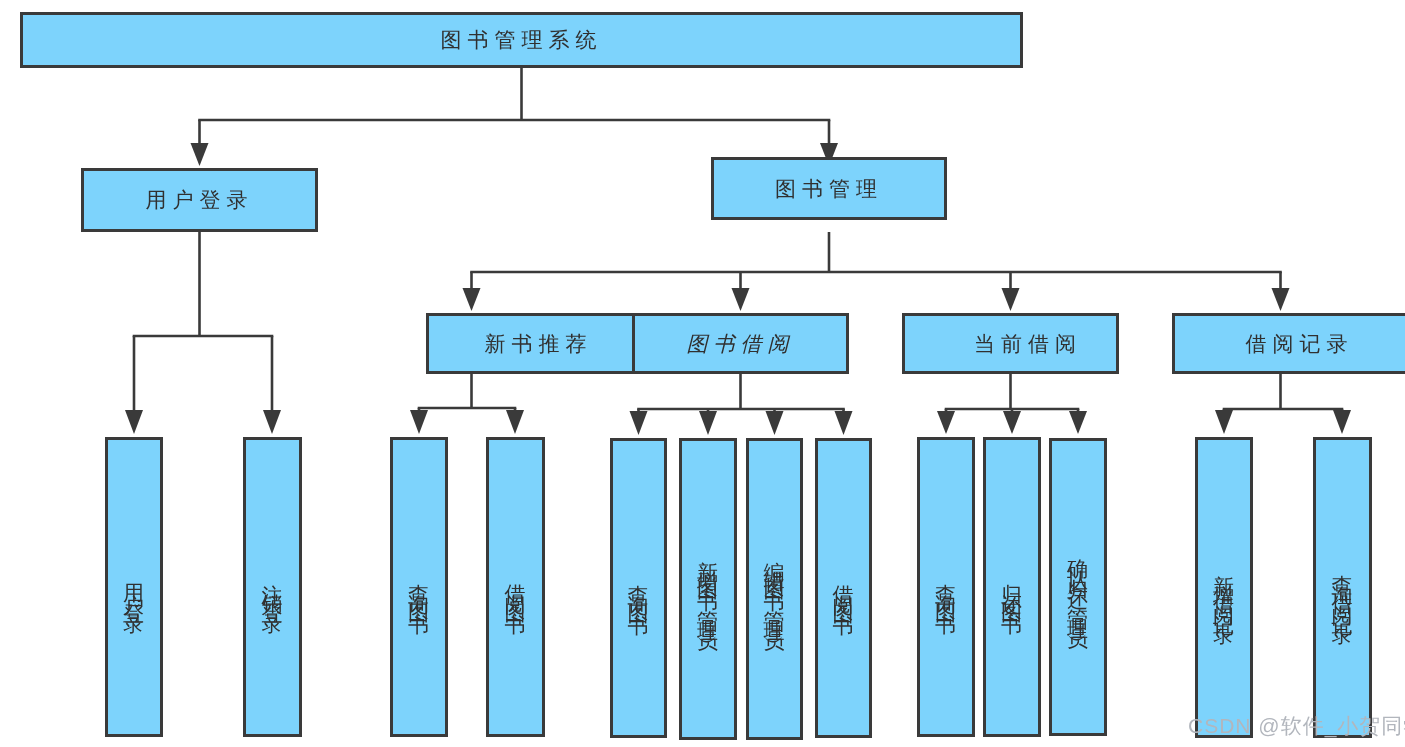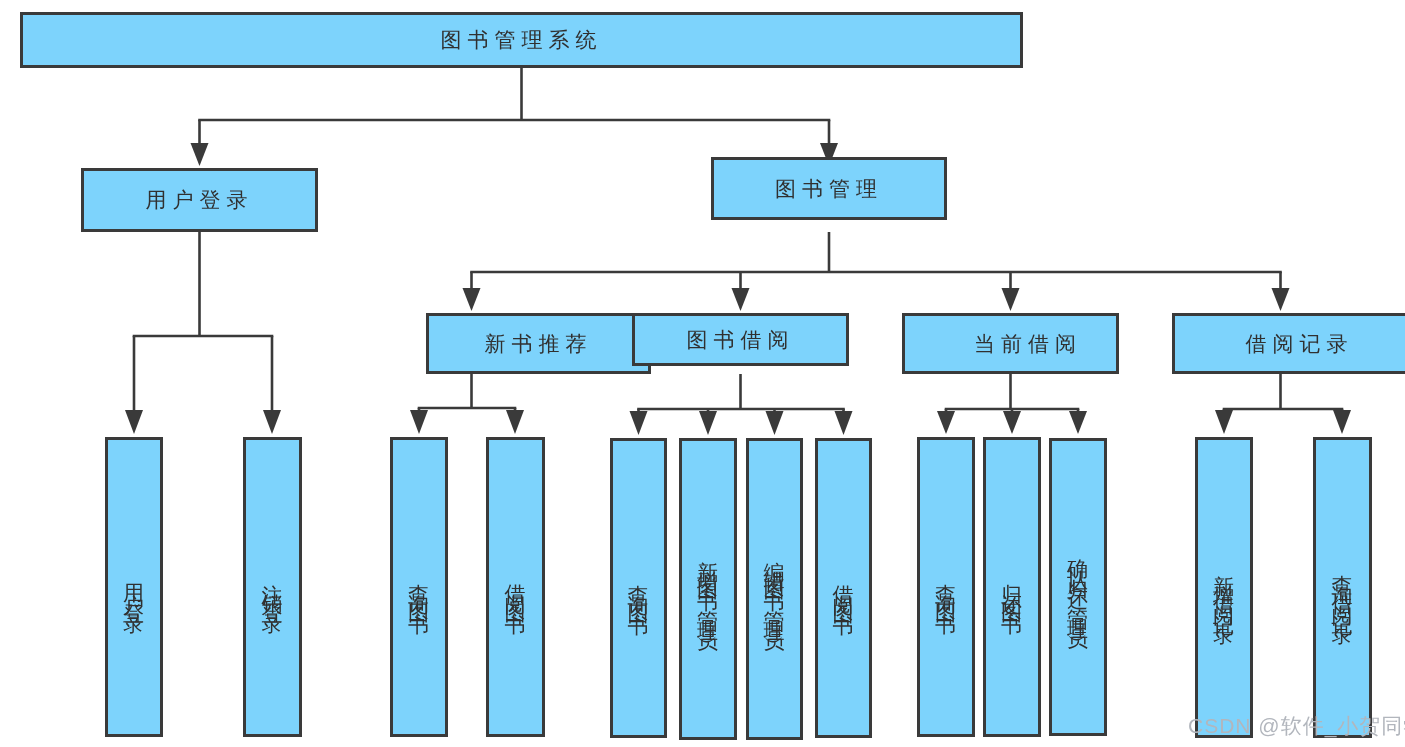--- a/index.html
+++ b/index.html
@@ -105,21 +105,21 @@
     <polygon points="1215,410 1233,410 1224,434"></polygon>
     <polygon points="1333,410 1351,410 1342,434"></polygon>
   </svg>
 
   <div class="node h-node" style="left:20px;top:12px;width:1003px;height:56px;">图书管理系统</div>
 
   <div class="node h-node" style="left:81px;top:168px;width:237px;height:64px;">用户登录</div>
   <div class="node h-node" style="left:711px;top:157px;width:236px;height:63px;">图书管理</div>
 
   <div class="node h-node" style="left:383px;top:313px;width:225px;height:61px;margin-left:43px;">新书推荐</div>
-  <div class="node h-node" style="left:632px;top:313px;width:217px;height:53px;">图书借阅</div>
+  <div class="node h-node" style="left:632px;top:313px;width:217px;height:61px;font-style:italic;">图书借阅</div>
   <div class="node h-node" style="left:902px;top:313px;width:217px;height:61px;padding-left:35px;">当前借阅</div>
   <div class="node h-node" style="left:1172px;top:313px;width:255px;height:61px;">借阅记录</div>
 
   <div class="node v-node" style="left:105px;top:437px;width:58px;height:300px;">用户登录</div>
   <div class="node v-node" style="left:243px;top:437px;width:59px;height:300px;">注销登录</div>
 
   <div class="node v-node" style="left:390px;top:437px;width:58px;height:300px;">查询图书</div>
   <div class="node v-node" style="left:486px;top:437px;width:59px;height:300px;">借阅图书</div>
 
   <div class="node v-node" style="left:610px;top:438px;width:57px;height:300px;">查询图书</div>

